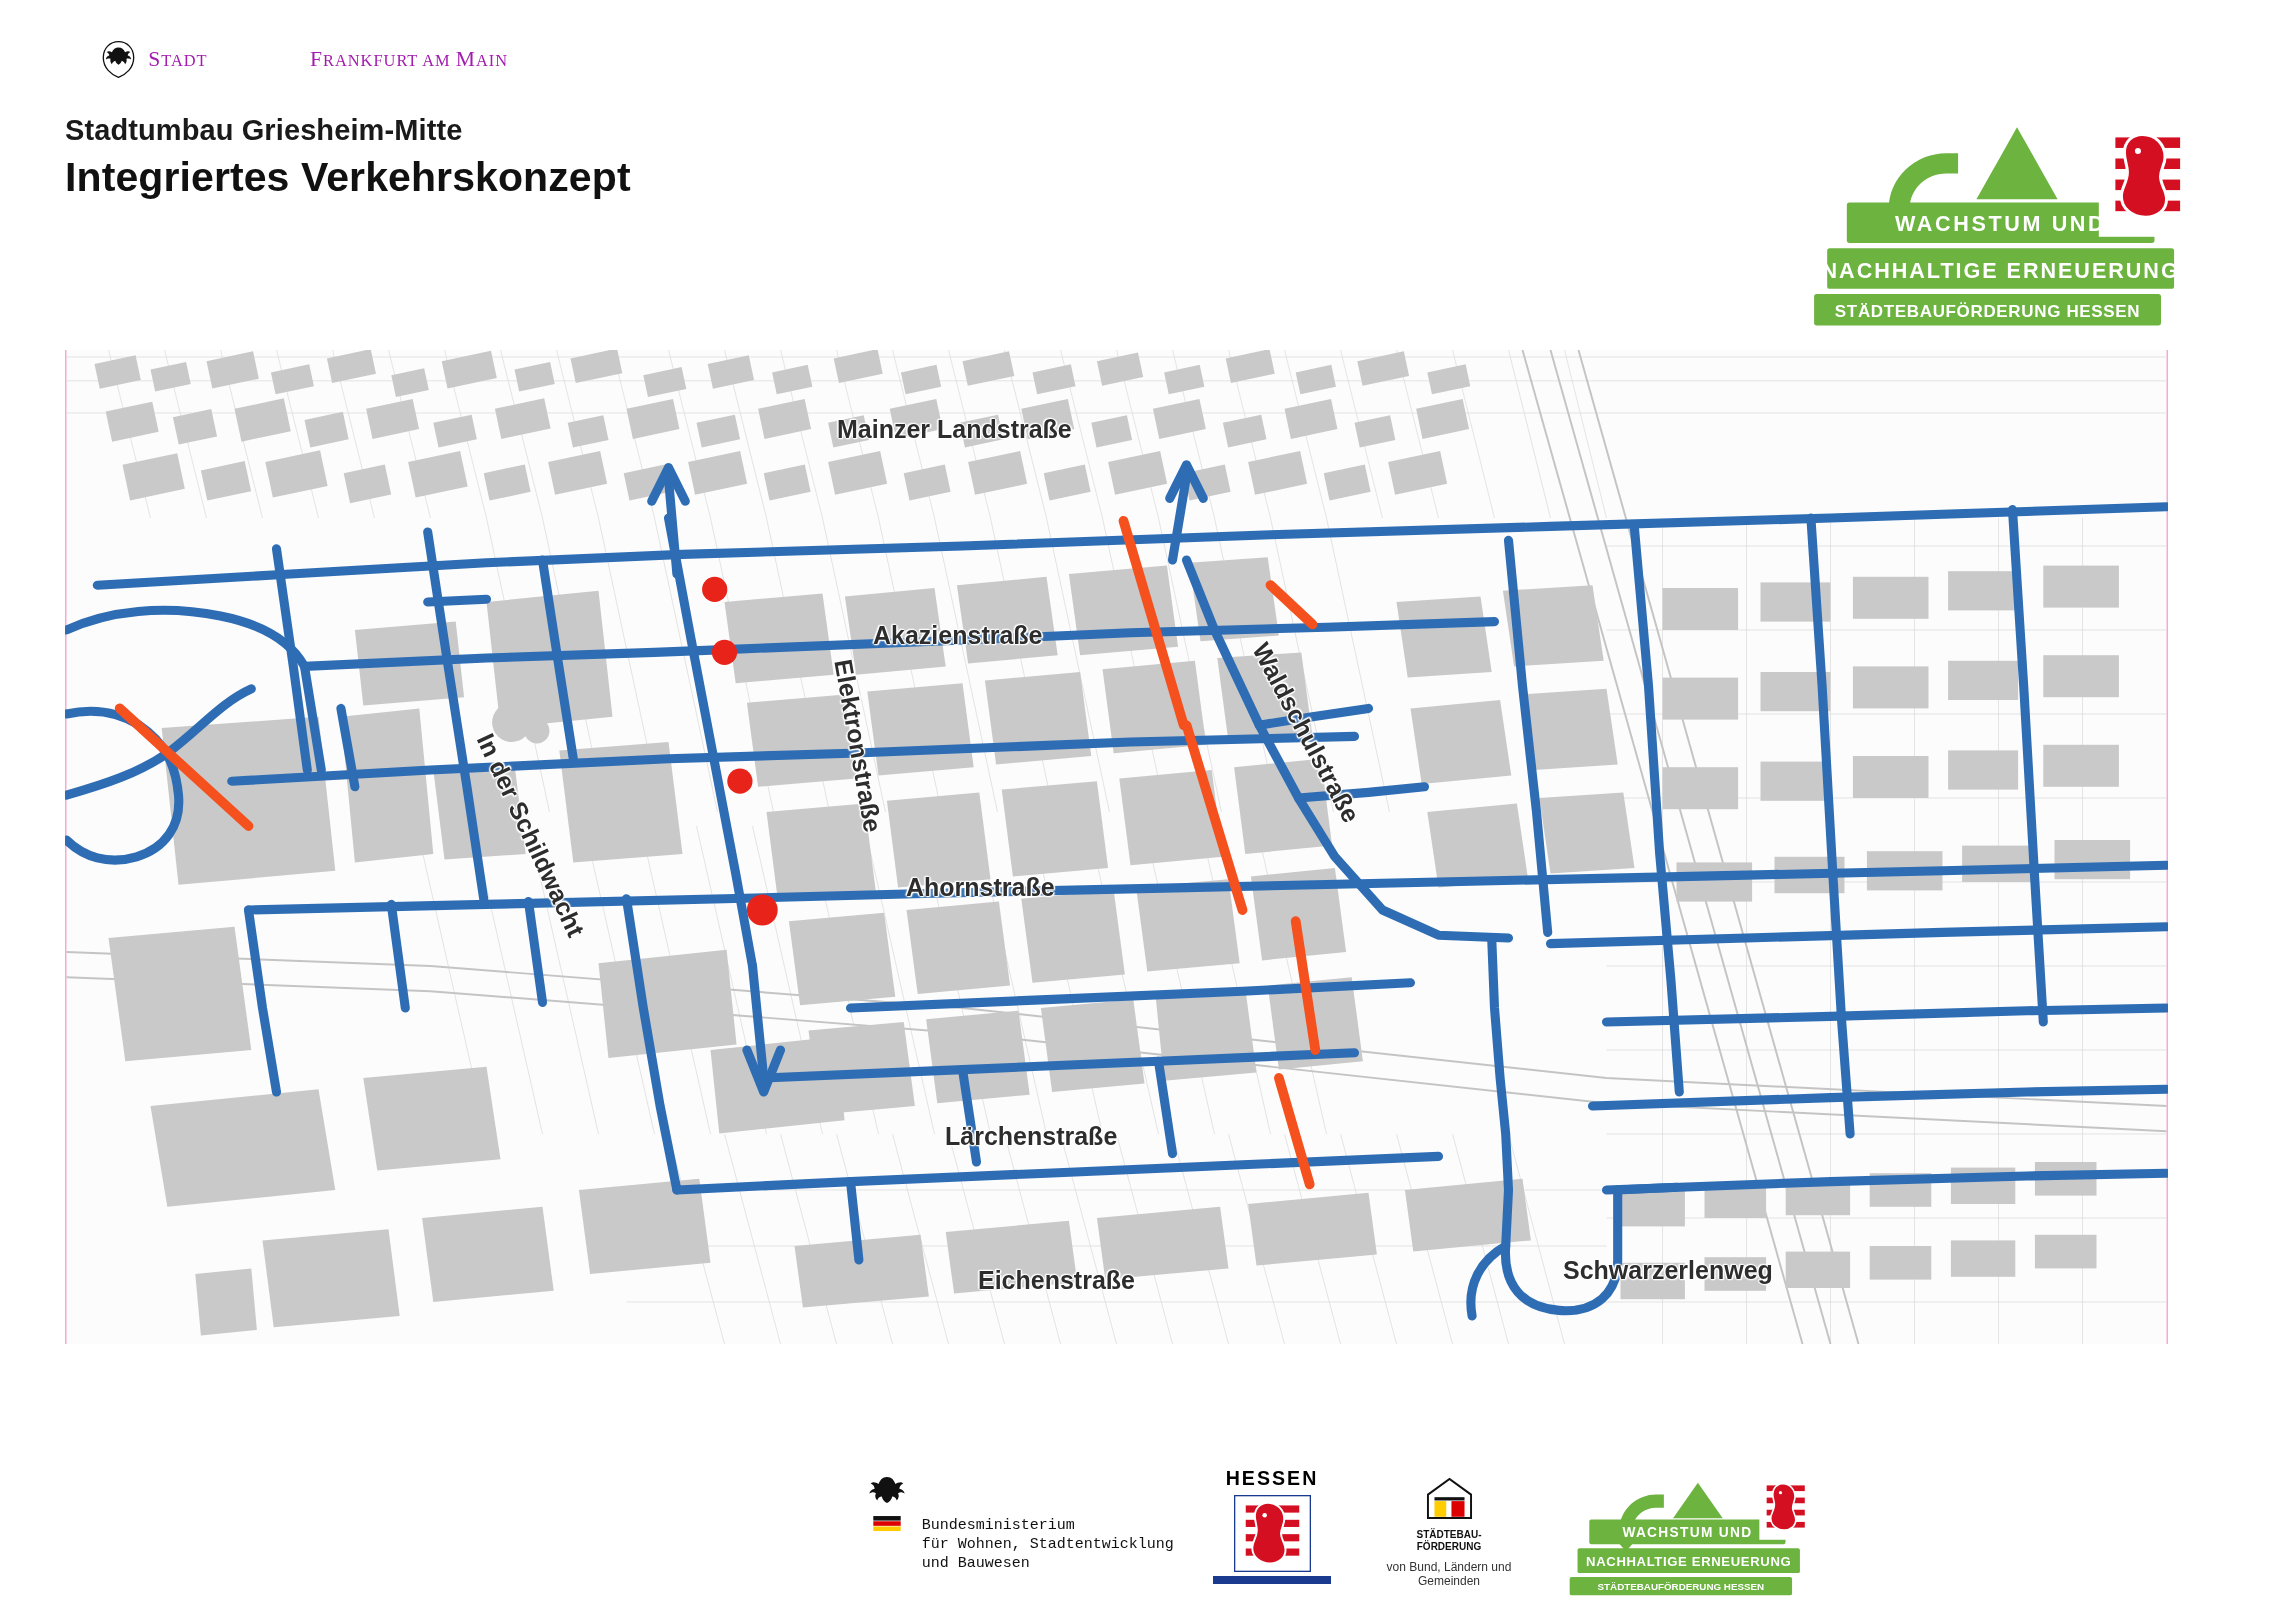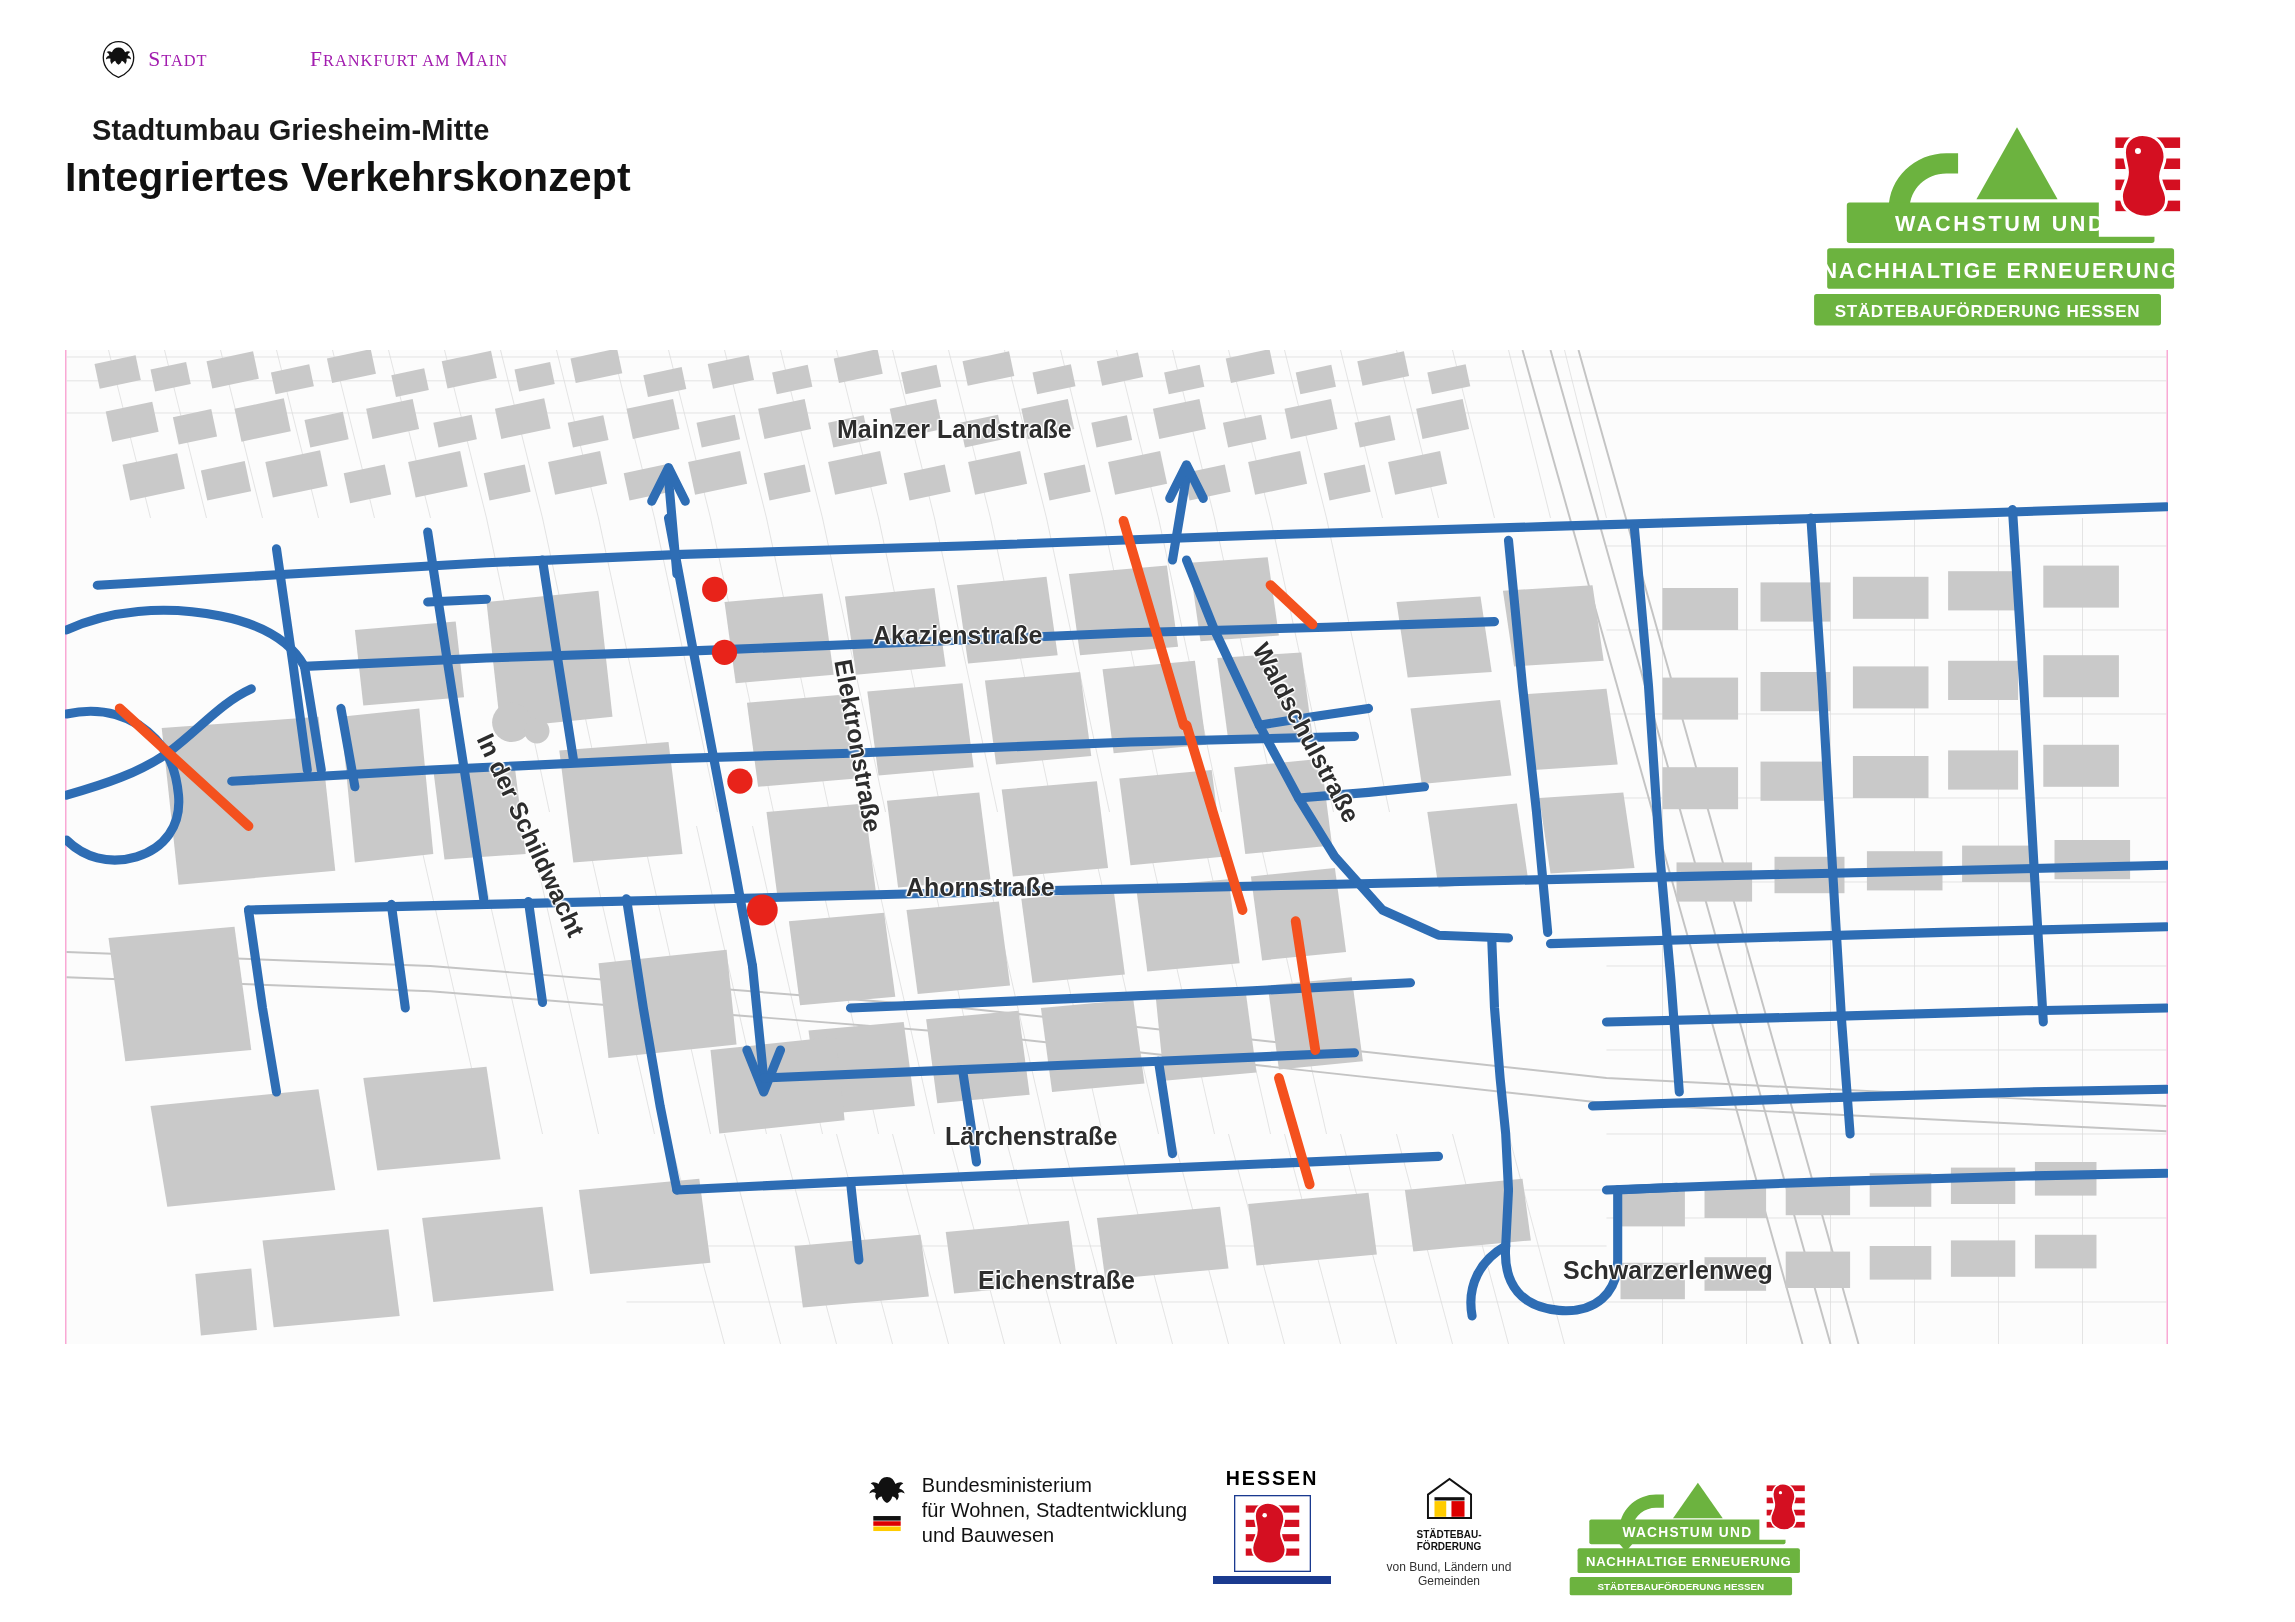--- a/index.html
+++ b/index.html
@@ -47,21 +47,20 @@
     left: 65px;
     top: 114px;
     width: 1505px;
   }
   .t-sub {
     font-size: 29px;
     font-weight: bold;
     color: #1a1a1a;
     letter-spacing: 0.1px;
     margin-bottom: 6.5px;
-    margin-left: 27px;
   }
   .t-main {
     font-size: 41px;
     font-weight: bold;
     color: #111;
     letter-spacing: 0.1px;
     margin-bottom: 29px;
   }
   .t-main2 {
     font-size: 41px;
@@ -110,24 +109,25 @@
   #footer {
     position: absolute;
     left: 0;
     top: 1459px;
     width: 2295px;
     height: 150px;
   }
   .f-item { position: absolute; }
 
   .bmwsb-text {
-    font-size: 20px;
+    font-size: 15px;
     line-height: 1.25;
     color: #111;
-    font-family: Liberation Sans, sans-serif;
+    font-family: Liberation Mono, monospace;
+    margin-top: 44px;
   }
   .hessen-word {
     font-size: 19.6px;
     font-weight: bold;
     letter-spacing: 2px;
     color: #000000;
     text-align: center;
   }
   .staedtebau-text {
     font-size: 10px;

